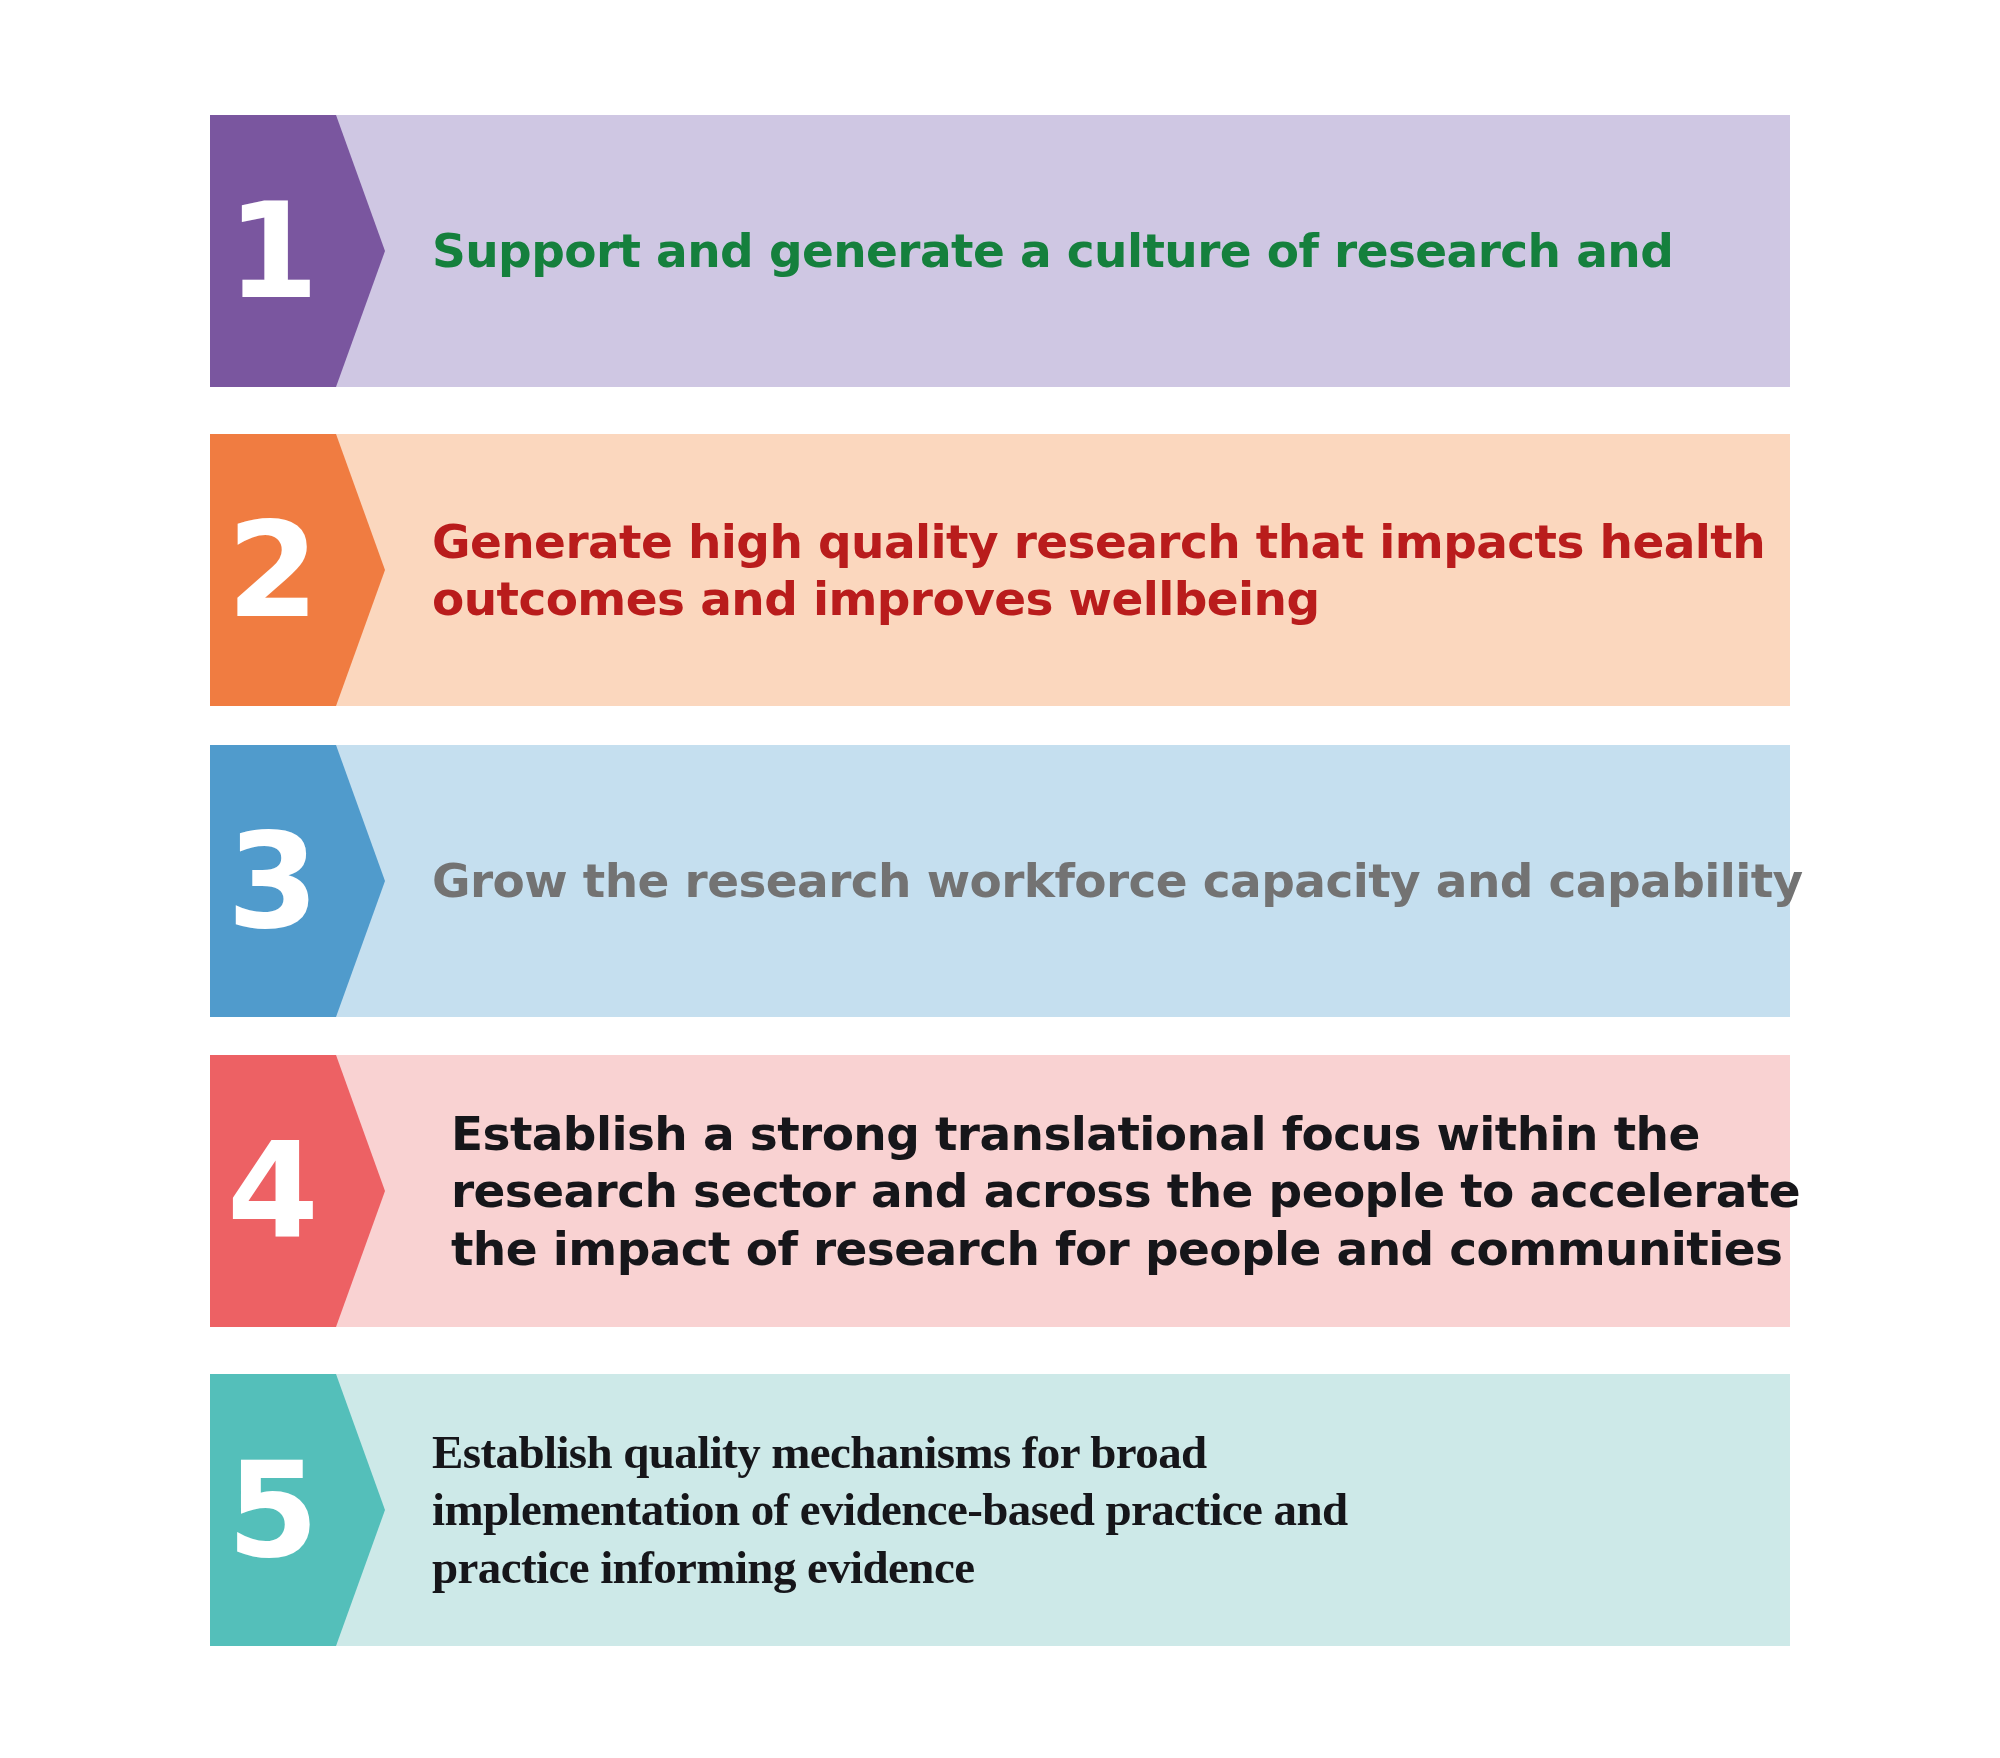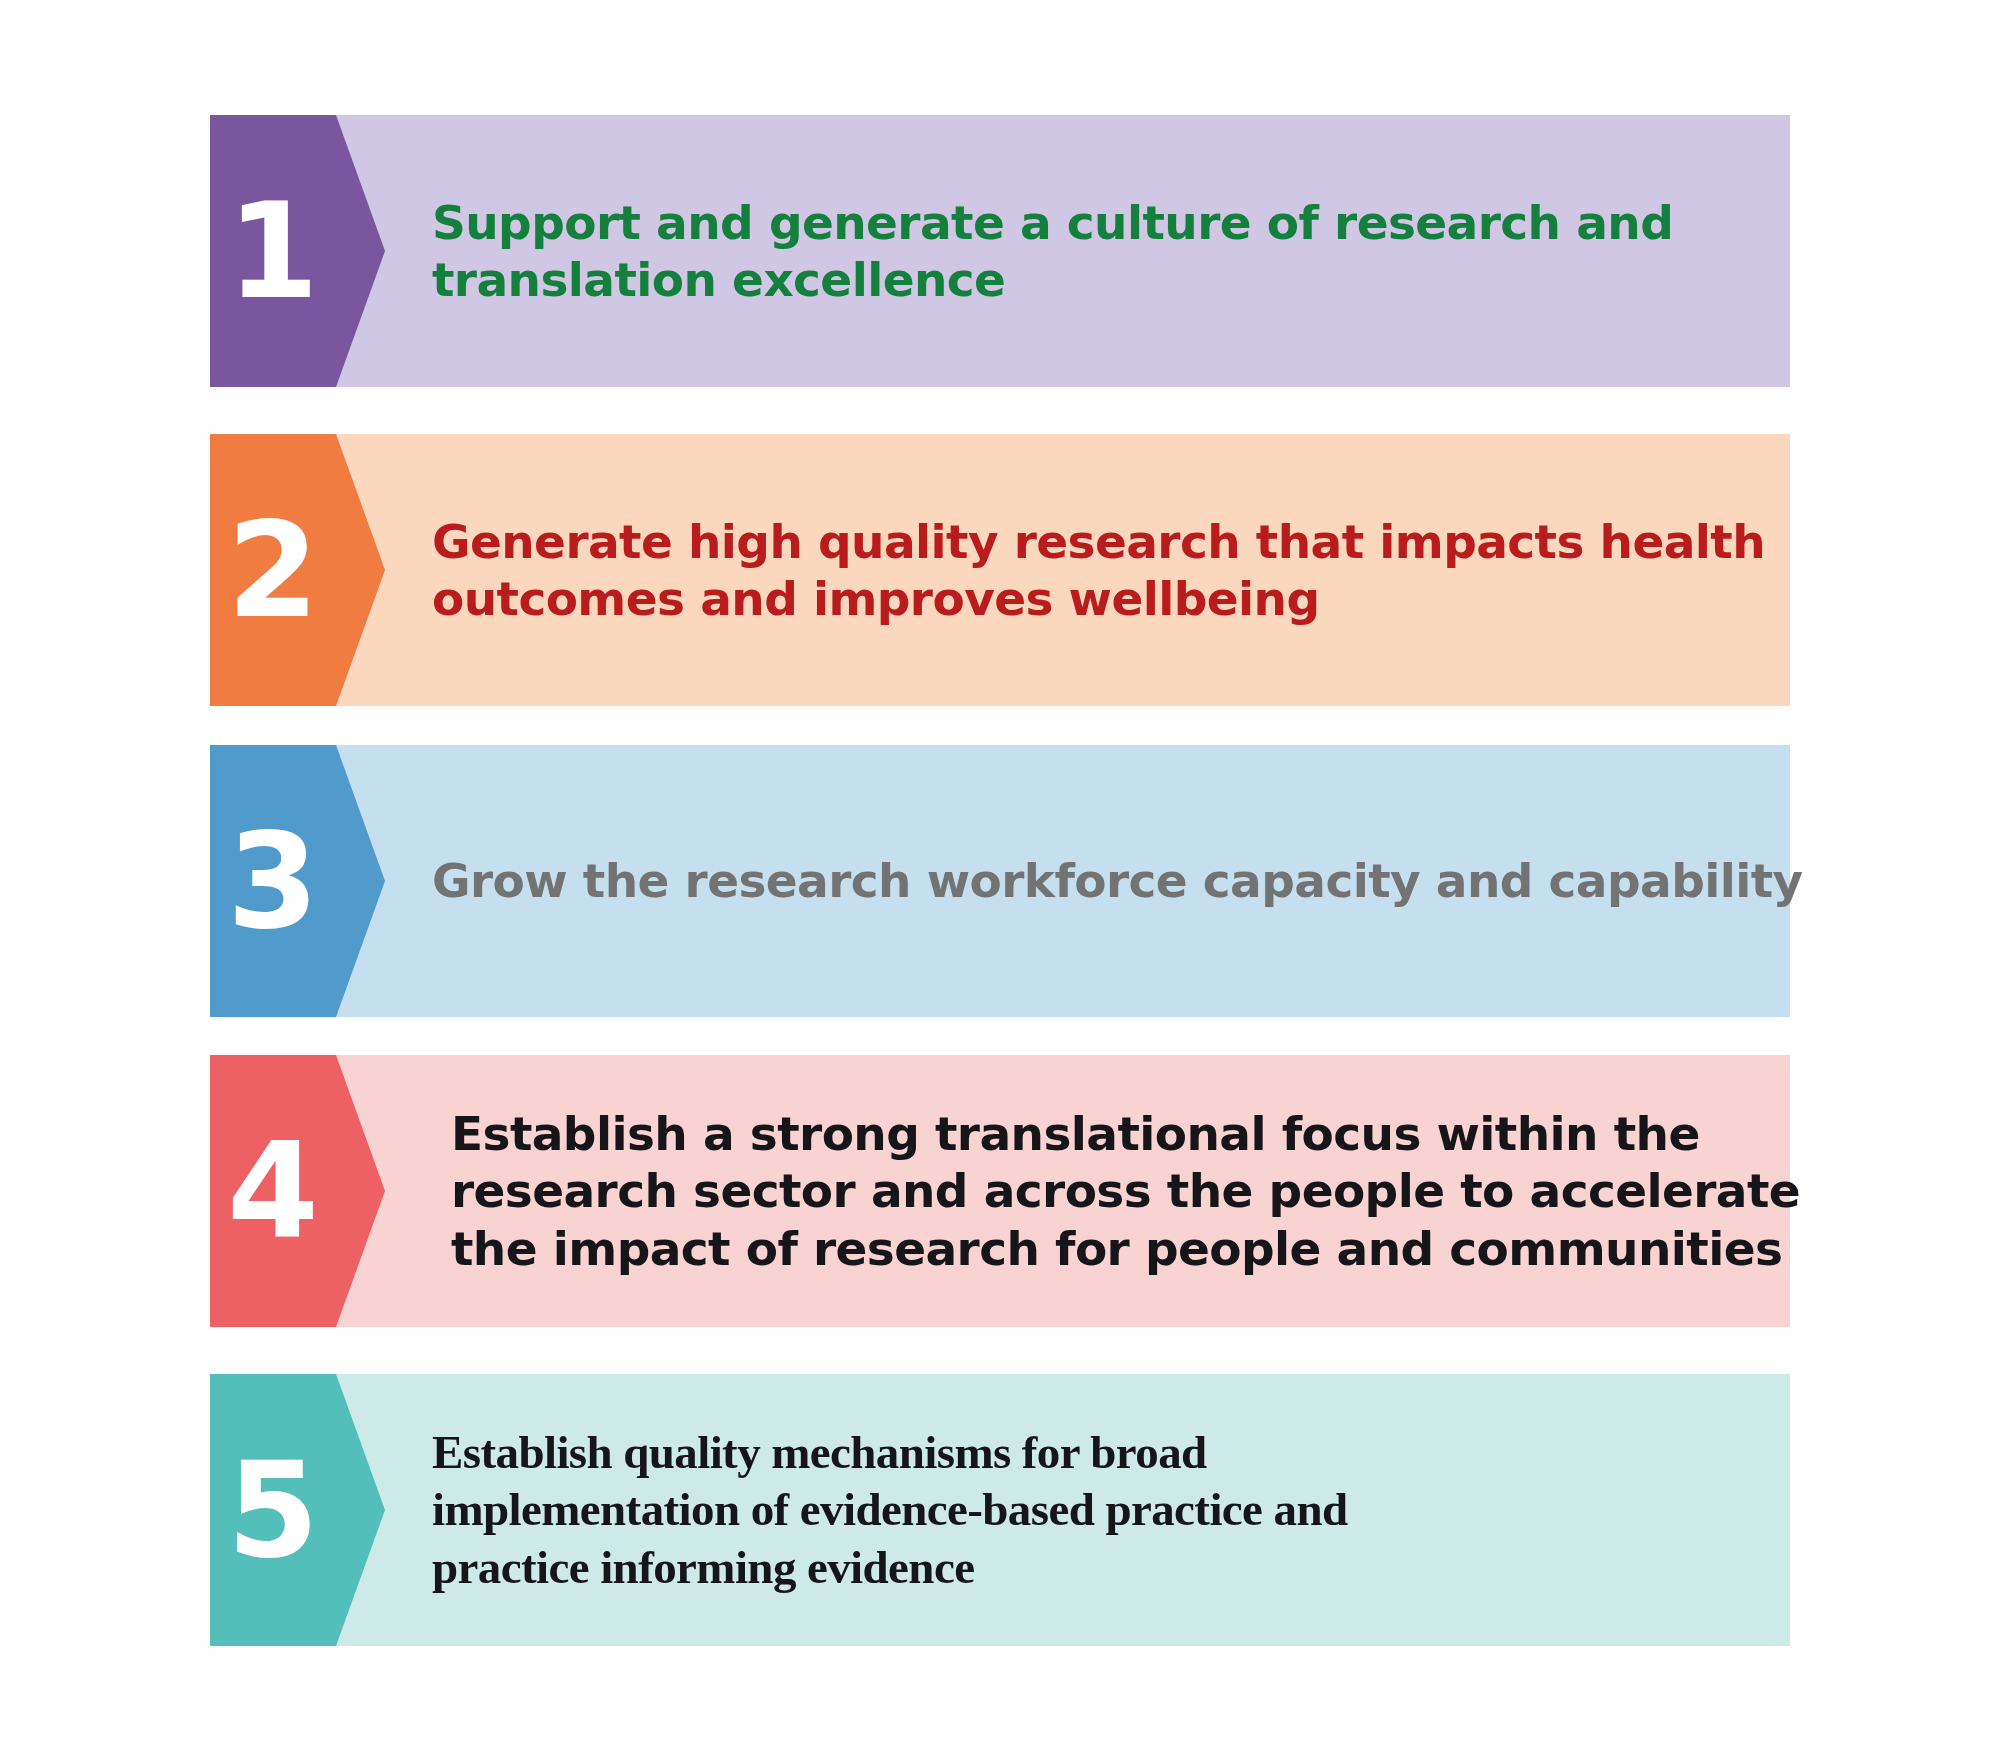--- a/index.html
+++ b/index.html
@@ -83,21 +83,20 @@
 <div id="canvas" style="background: rgb(255, 255, 255);">
 
   <div class="band" id="band-0">
     <div class="band-bg" style="background: rgb(207, 199, 227);"></div>
     <div class="arrow-wrap">
       <div class="arrow-shape" style="background: rgb(122, 86, 159);"></div>
       <div class="arrow-num" style="color: rgb(255, 255, 255);">1</div>
     </div>
     <div class="band-text" style="color: #15803d;">
         <span class="ln">Support and generate a culture of research and</span>
-        <span class="ln">translation excellence</span>
       </div>
   </div>
 
   <div class="band" id="band-1">
     <div class="band-bg" style="background: rgb(251, 215, 190);"></div>
     <div class="arrow-wrap">
       <div class="arrow-shape" style="background: rgb(240, 124, 65);"></div>
       <div class="arrow-num" style="color: rgb(255, 255, 255);">2</div>
     </div>
     <div class="band-text" style="color: #b91c1c;">

